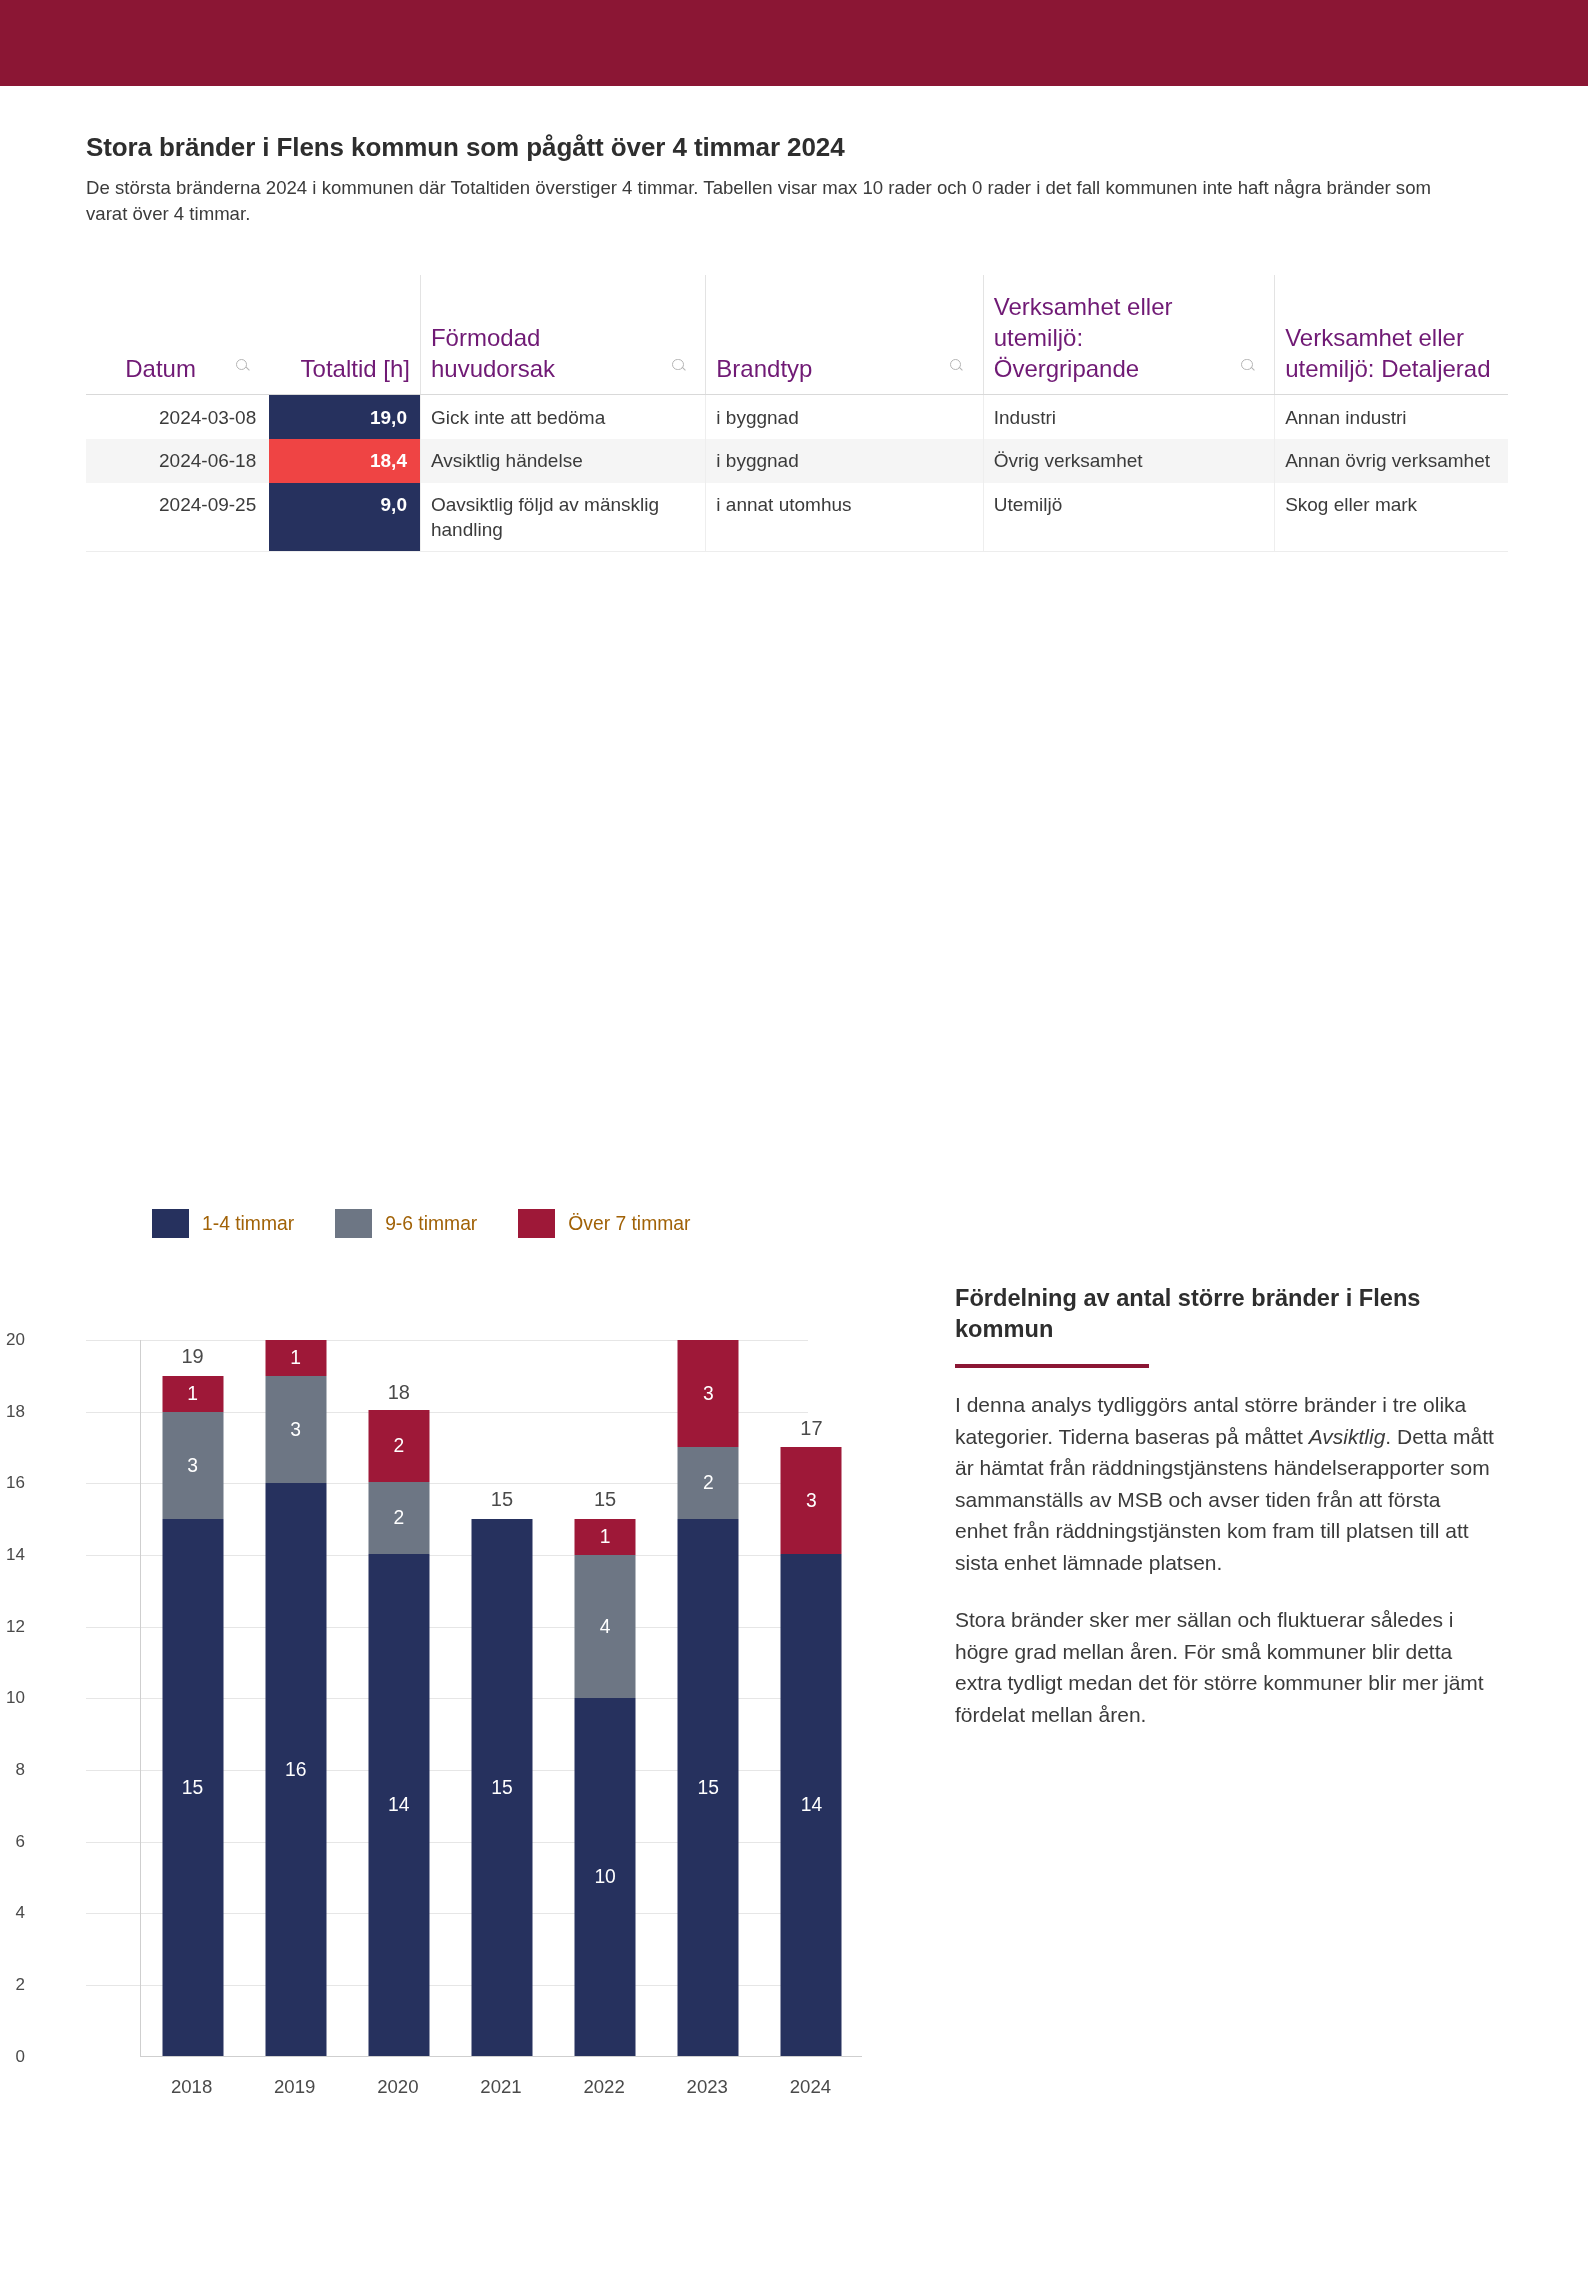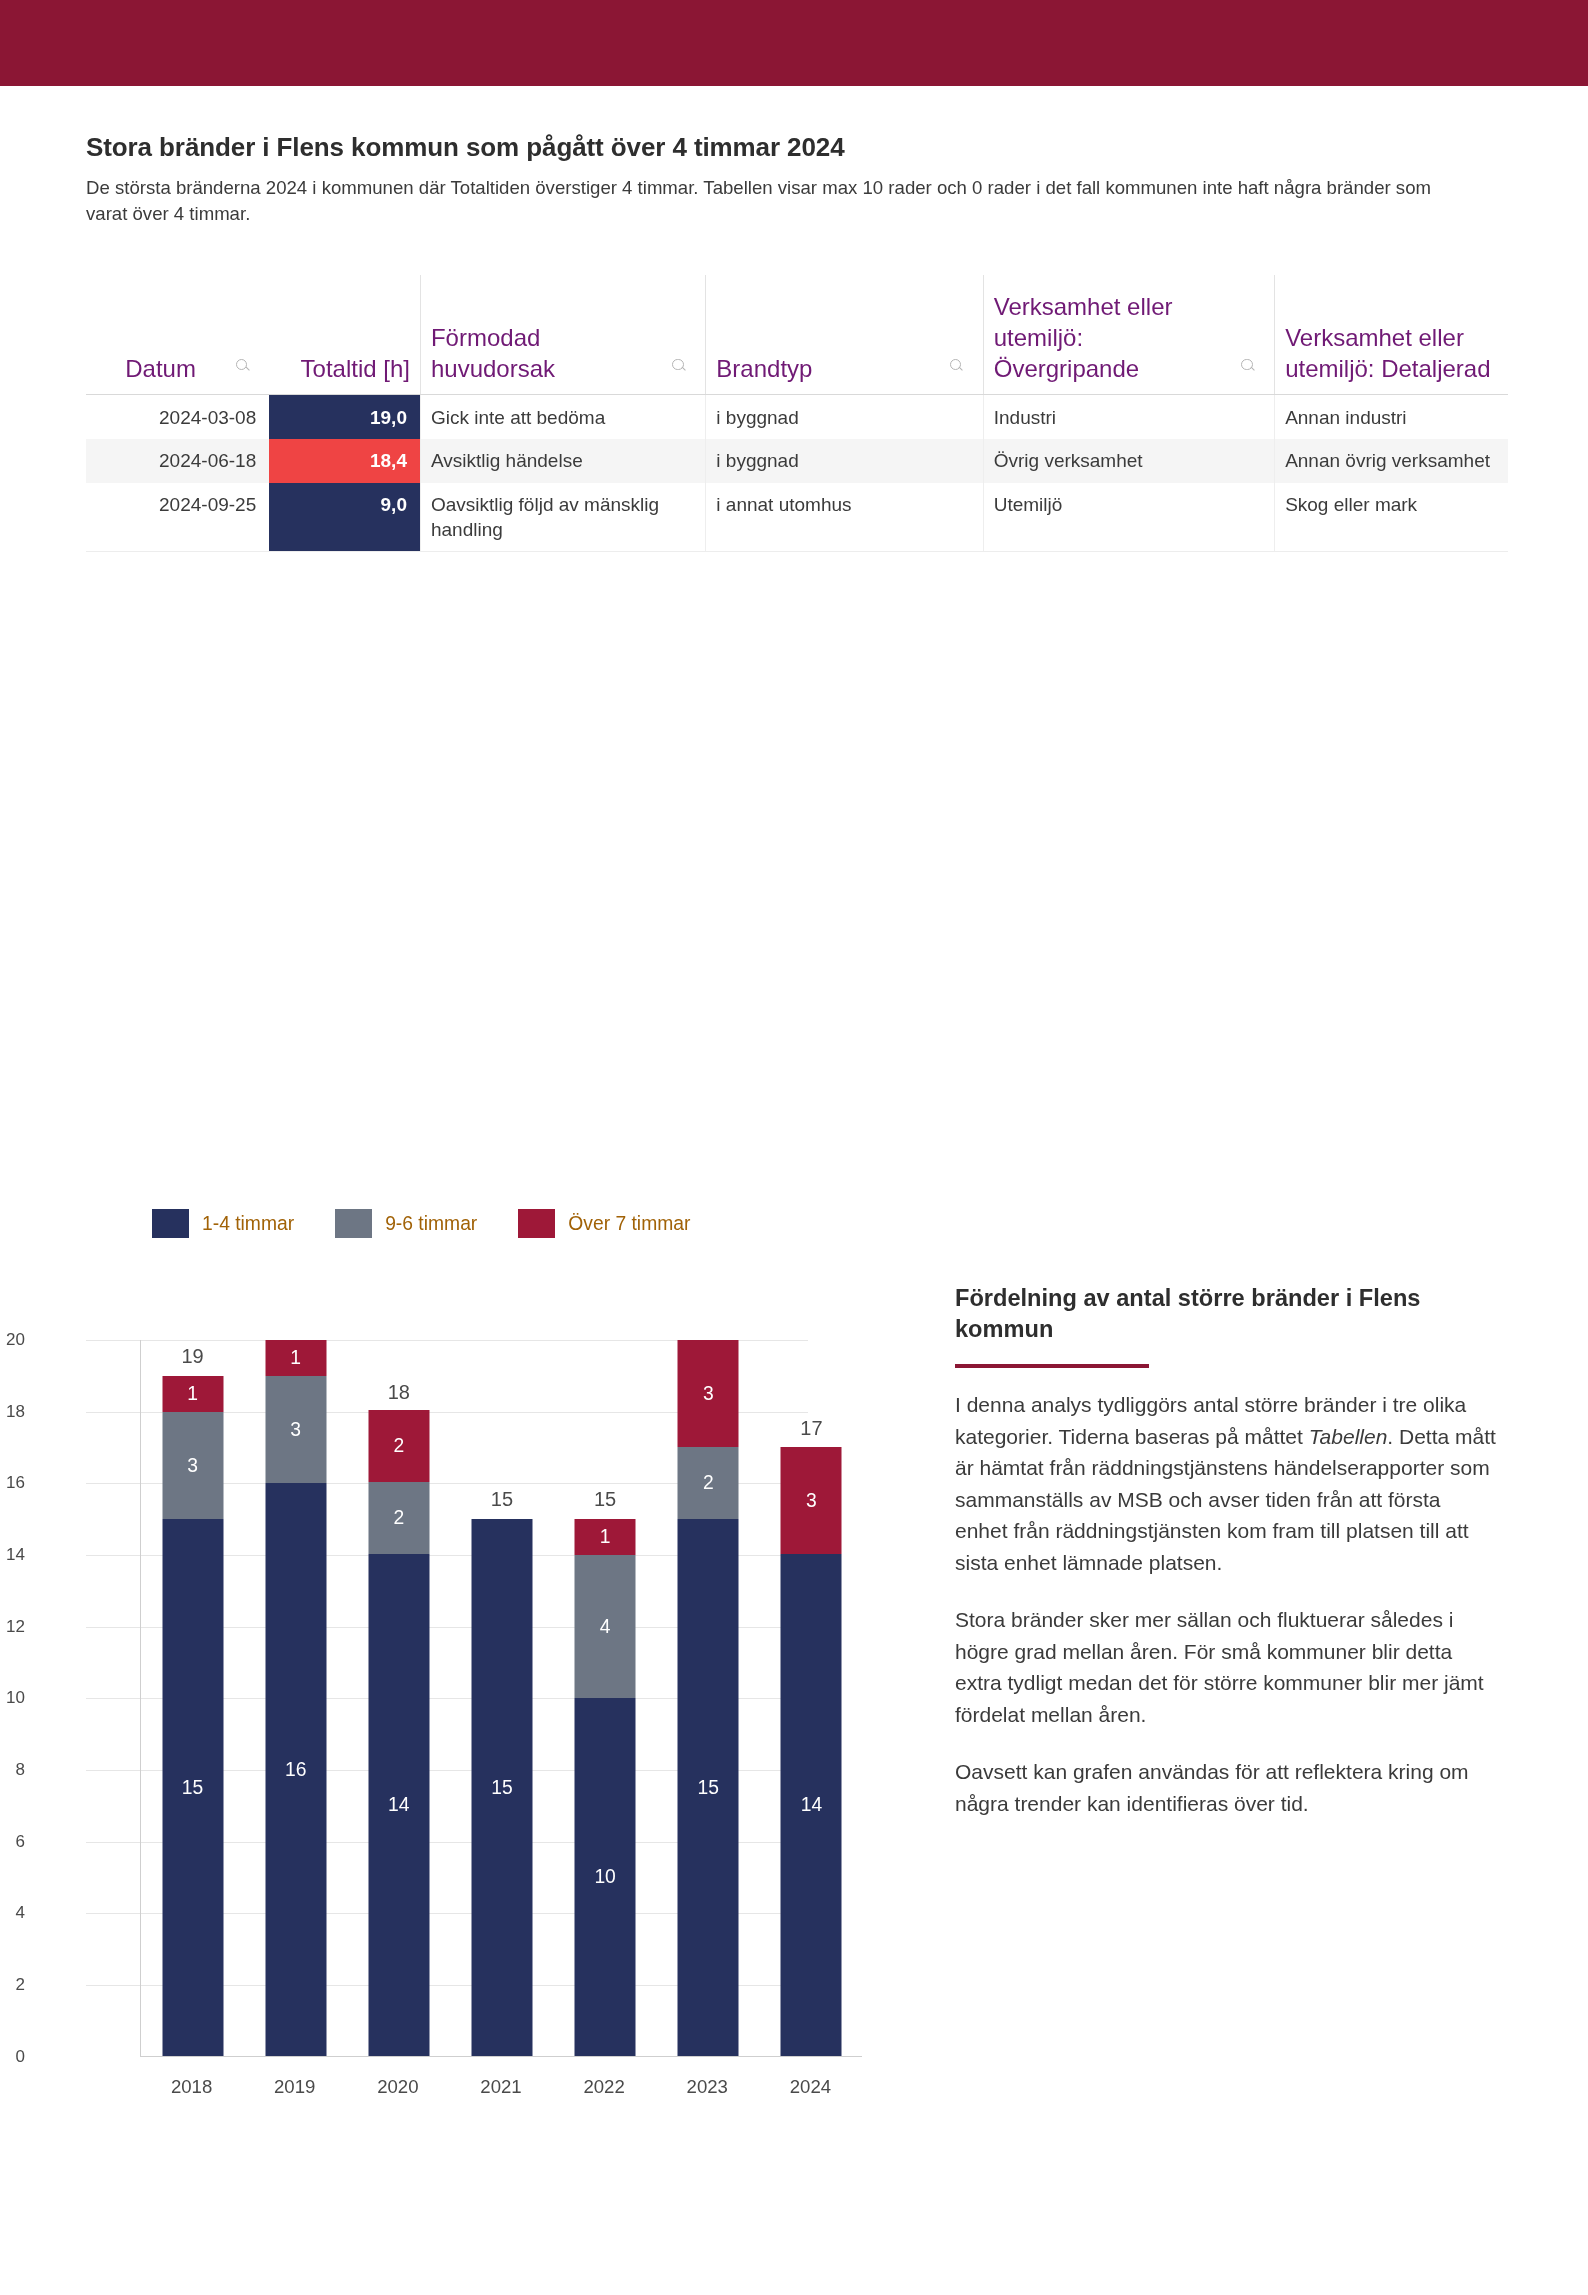--- a/index.html
+++ b/index.html
@@ -351,19 +351,18 @@
         <div>2021</div>
         <div>2022</div>
         <div>2023</div>
         <div>2024</div>
       </div>
   </div>
 
   <div class="panel">
     <h2>Fördelning av antal större bränder i Flens kommun</h2>
     <div class="rule"></div>
-    <p><span>I denna analys tydliggörs antal större bränder i tre olika kategorier. Tiderna baseras på måttet </span><em>Tabellen</em><span>. Detta mått är hämtat från räddningstjänstens händelserapporter som sammanställs av MSB och avser tiden från att första enhet från räddningstjänsten kom fram till platsen till att sista enhet lämnade platsen.</span></p>
+    <p><span>I denna analys tydliggörs antal större bränder i tre olika kategorier. Tiderna baseras på måttet </span><em>Avsiktlig</em><span>. Detta mått är hämtat från räddningstjänstens händelserapporter som sammanställs av MSB och avser tiden från att första enhet från räddningstjänsten kom fram till platsen till att sista enhet lämnade platsen.</span></p>
     <p>Stora bränder sker mer sällan och fluktuerar således i högre grad mellan åren. För små kommuner blir detta extra tydligt medan det för större kommuner blir mer jämt fördelat mellan åren.</p>
-    <p>Oavsett kan grafen användas för att reflektera kring om några trender kan identifieras över tid.</p>
   </div>
 
 </div>
 
 
 </body></html>

